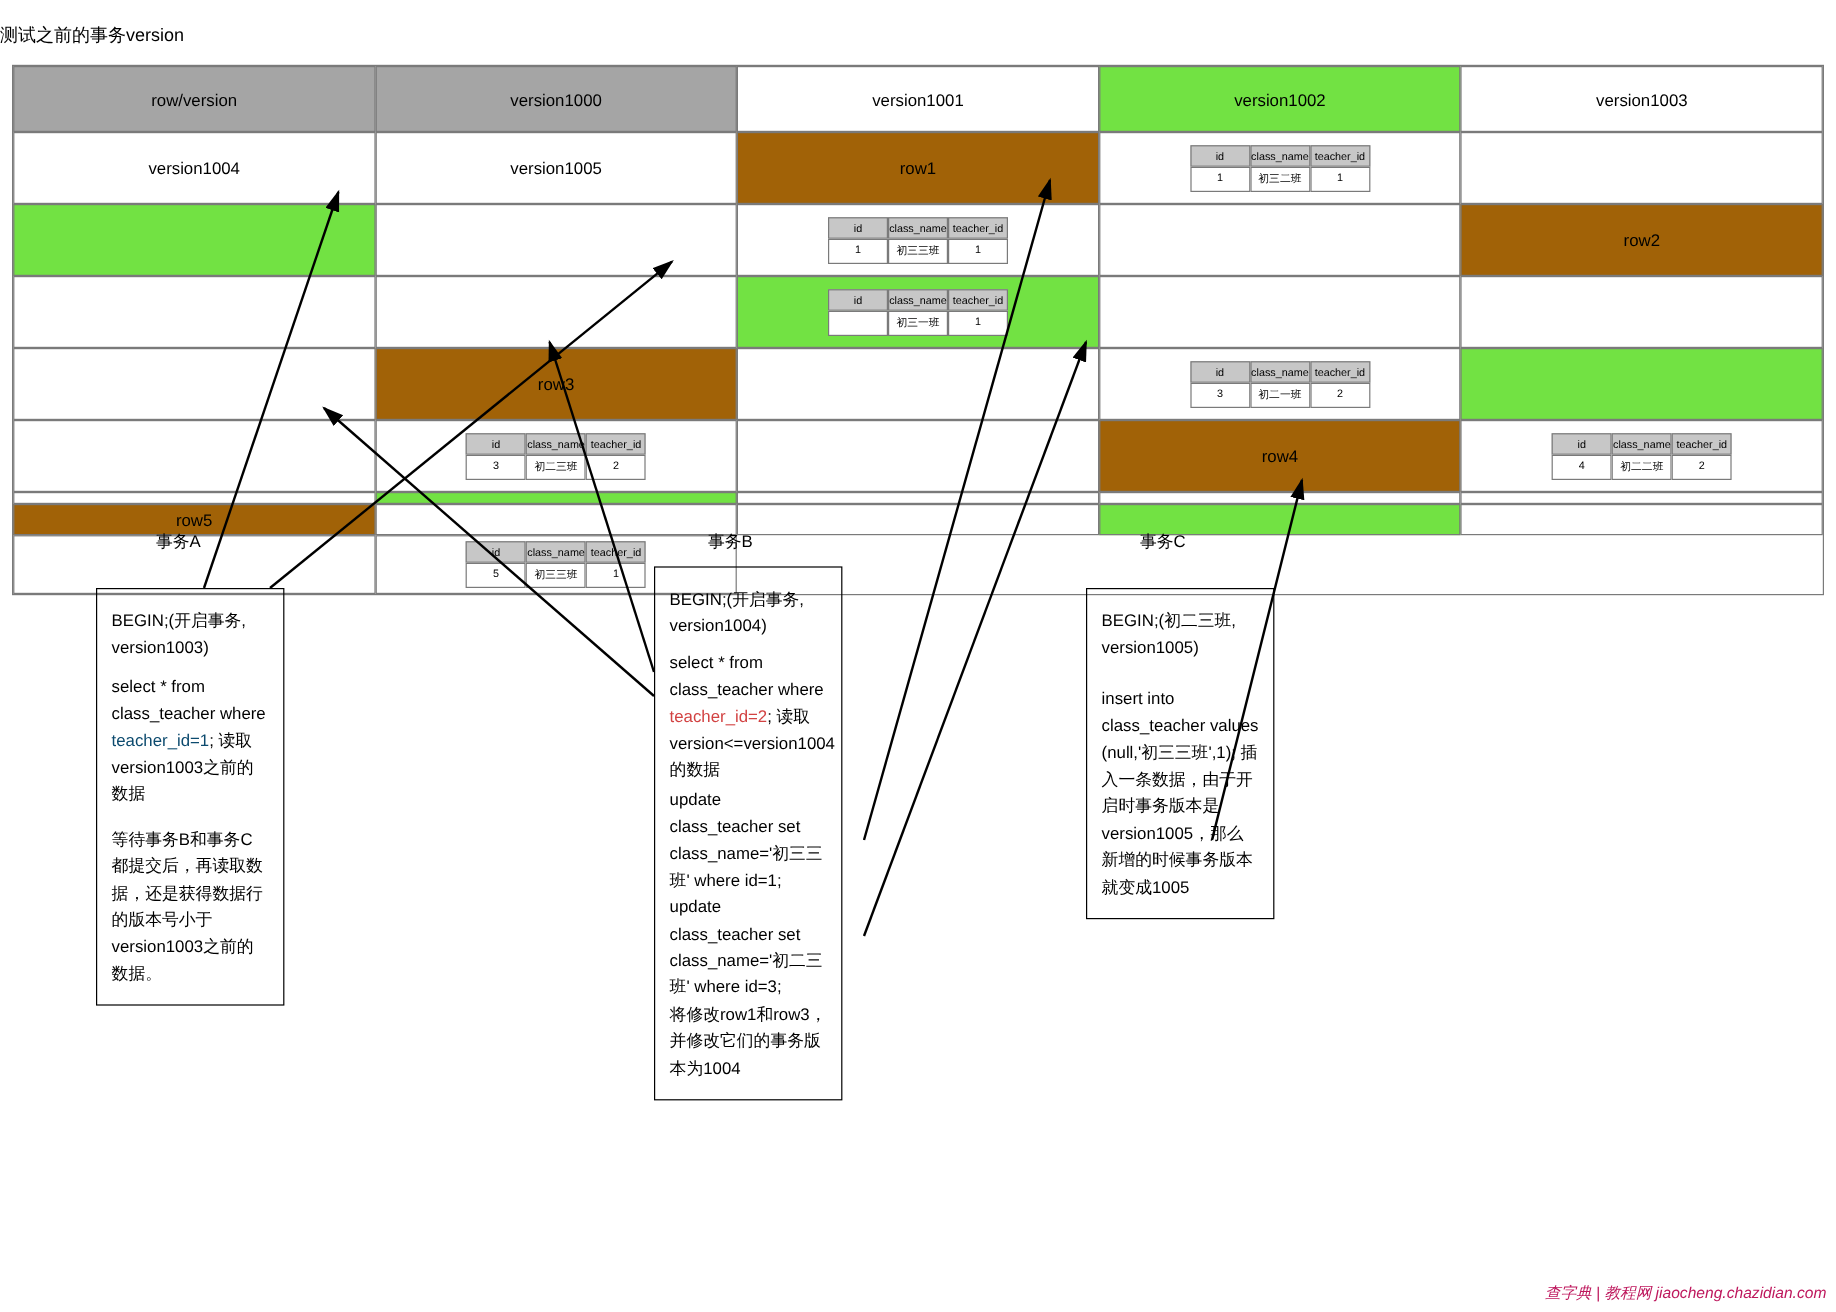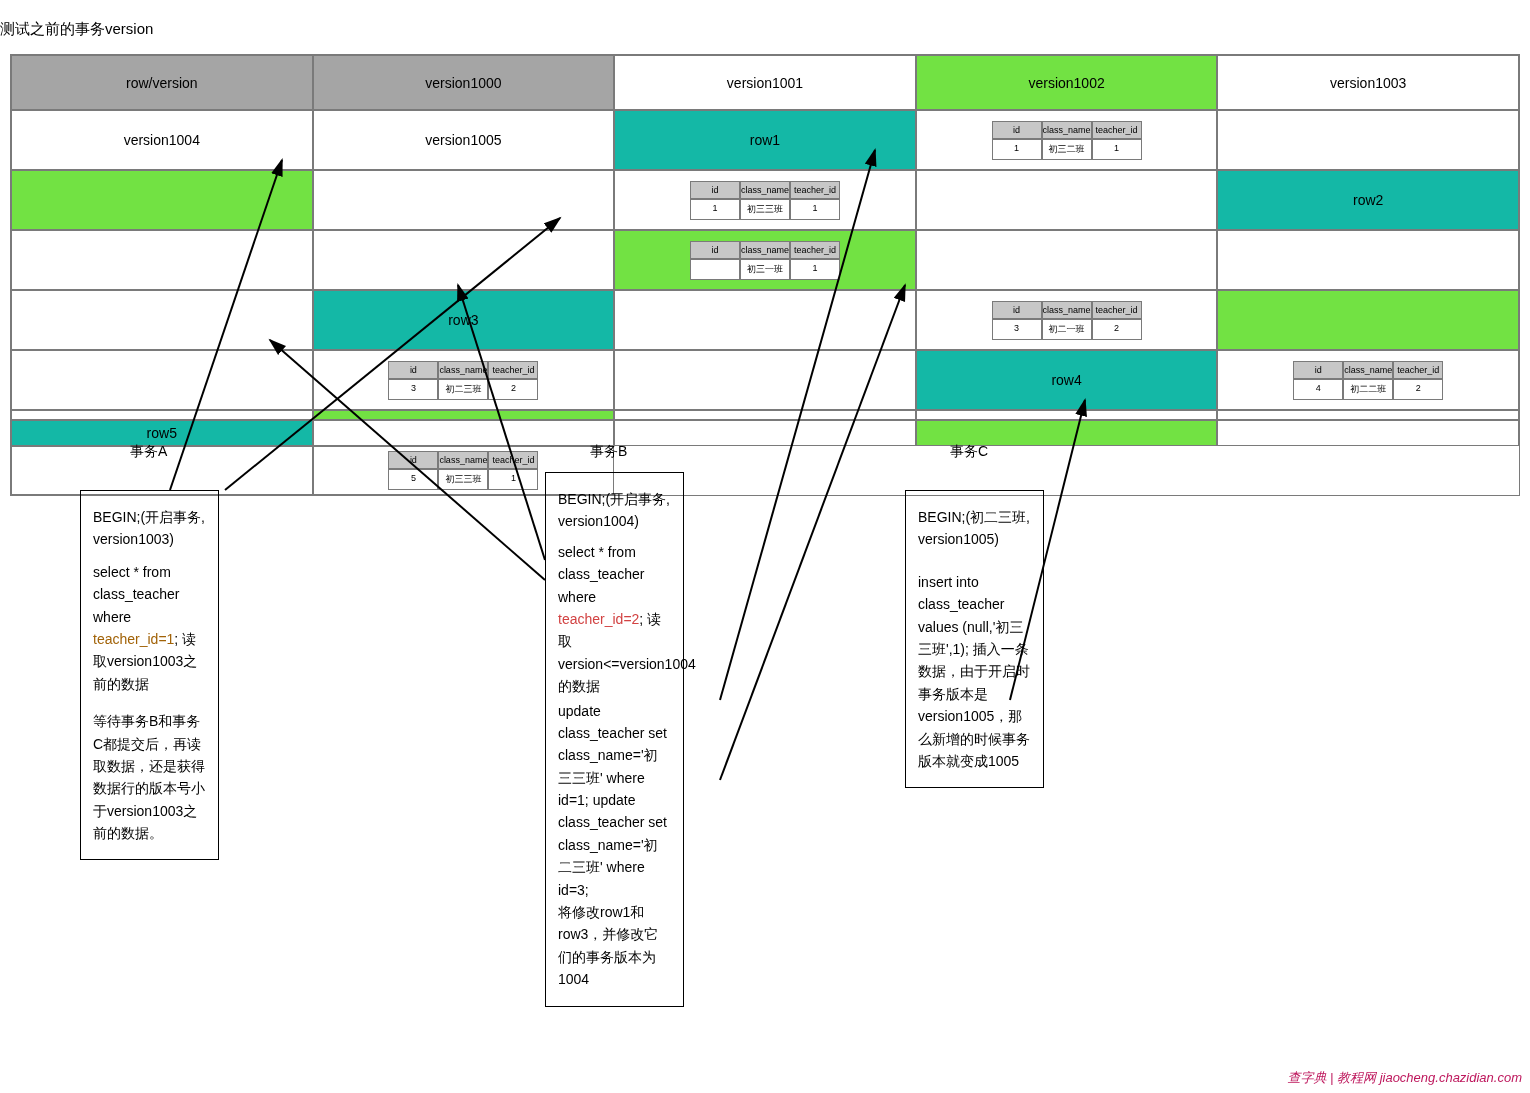--- a/index.html
+++ b/index.html
@@ -2,28 +2,28 @@
 <html><head>
 <meta charset="utf-8">
 <style>
 *{box-sizing:border-box;margin:0;padding:0}
 body{font-family:Arial,"Microsoft YaHei",sans-serif;background:#fff;width:1530px;height:1093px;position:relative}
 .title{font-size:15px;padding:20px 0 15px;font-weight:normal}
 .grid{border:1px solid #7a7a7a;margin:0 10px;display:grid;grid-template-columns:repeat(5,1fr);grid-template-rows:55px repeat(5,60px)}
 .cell{border:1px solid #7a7a7a;display:flex;align-items:center;justify-content:center;padding:4px;position:relative}
 .hdr1{background:#a5a5a5;font-size:14px}
 .hdr{font-size:14px}
-.rowlbl{background:#14b8a6;font-size:14px}
+.rowlbl{background:#a16207;font-size:14px}
 .green{background:#72e243}
 .mini{display:grid;grid-template-columns:1fr 1fr 1fr;width:150px;font-size:9px}
 .mini>div{border:1px solid #7a7a7a;text-align:center;padding:3px 0;background:#fff}
 .mini .h{background:#c7c7c7}
-.txbox{position:absolute;border:1px solid #000;padding:15px 12px;font-size:14px;line-height:1.6;width:139px}
+.txbox{position:absolute;border:1px solid #000;padding:15px 12px;font-size:14px;line-height:1.6;width:157px}
 .txlbl{position:absolute;font-size:14px}
-.blue{color:#a16207}
+.blue{color:#0c4a6e}
 .red{color:#d24242}
 .watermark{position:absolute;right:8px;bottom:6px;font-size:13px;color:#be185d;font-style:italic}
 svg.lines{position:absolute;left:0;top:0;pointer-events:none}
 </style>
 </head>
 <body>
 
 <div class="title">测试之前的事务version</div>
 
 <div class="grid">

